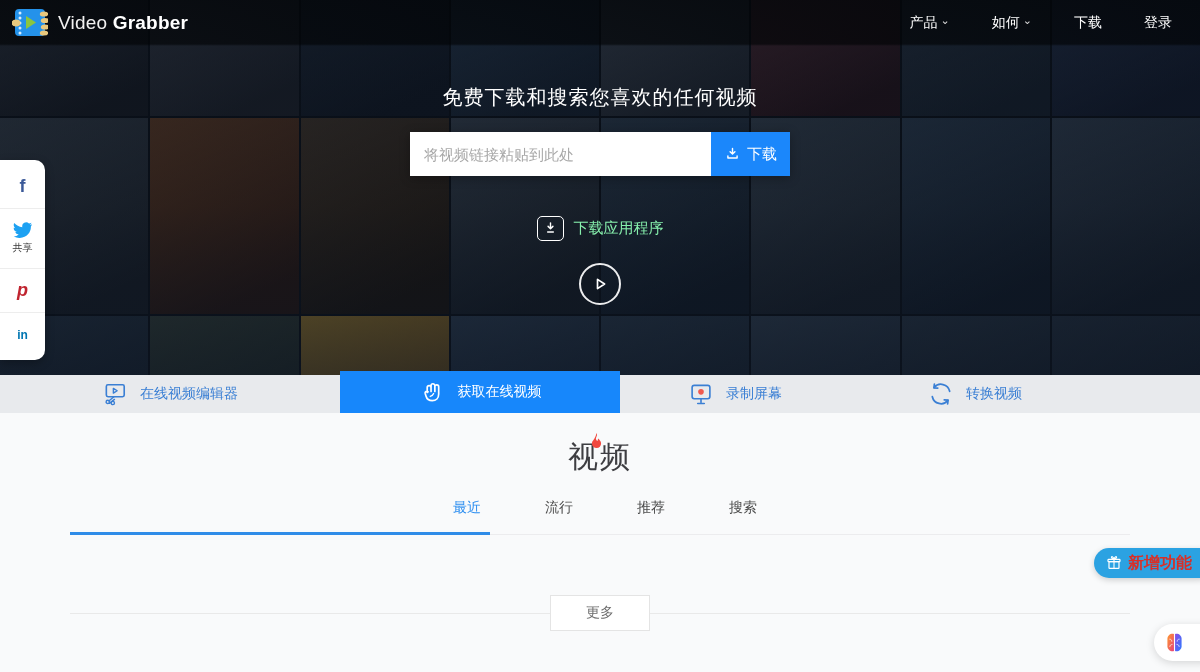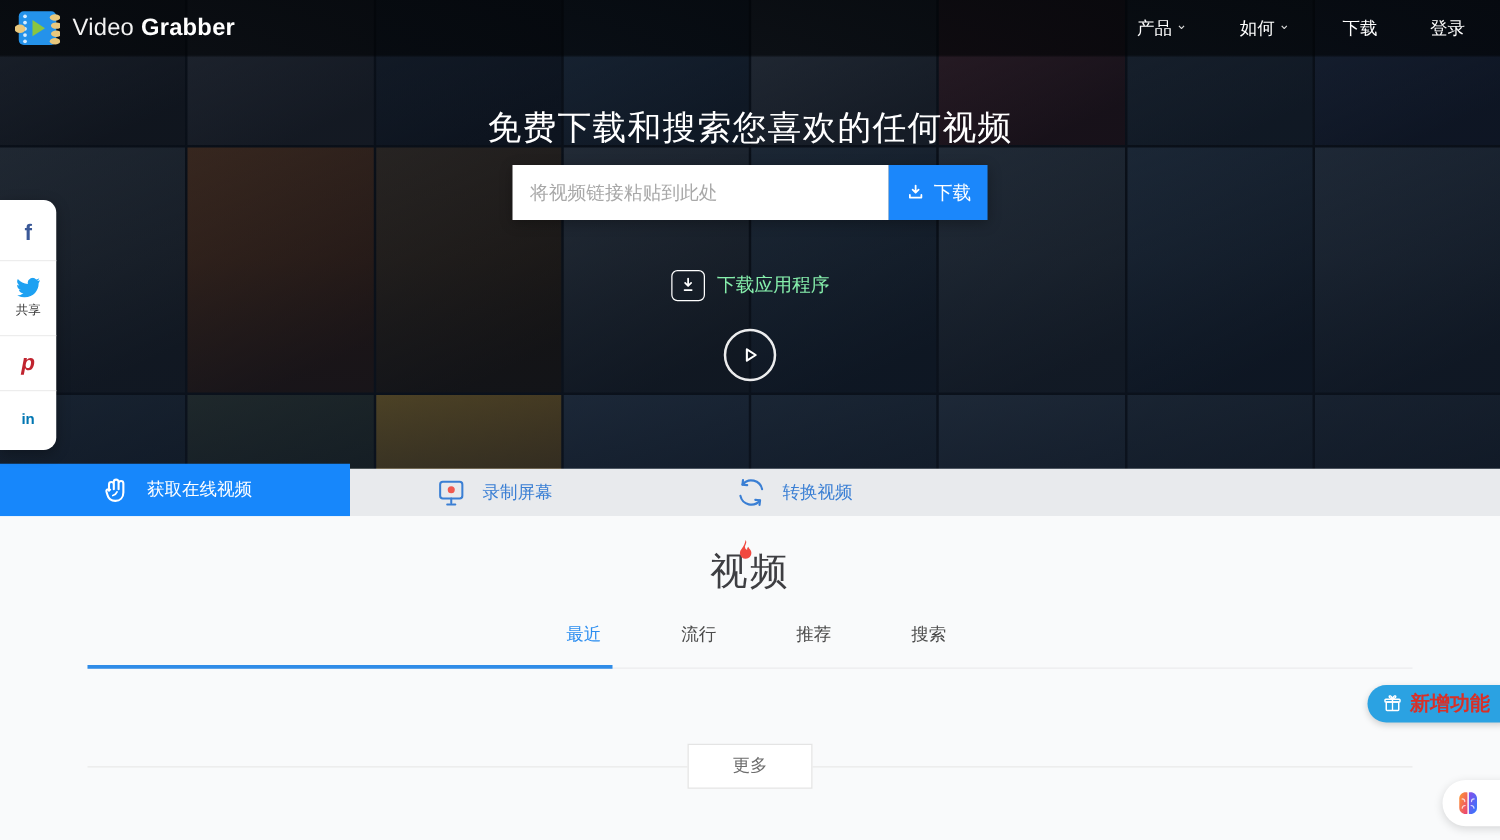--- a/index.html
+++ b/index.html
@@ -21,21 +21,21 @@
             display:flex; align-items:center; justify-content:space-between; padding:0 28px 0 12px; }
   .logo { display:flex; align-items:center; gap:10px; cursor:pointer; }
   .logo-text { color:#fff; font-size:19px; letter-spacing:.2px; }
   .logo-text .light { font-weight:400; color:#f2f2f2; }
   .logo-text .bold { font-weight:700; }
   .main-nav { display:flex; align-items:center; gap:42px; }
   .nav-item { color:#fff; font-size:14px; cursor:pointer; display:flex; align-items:center; gap:3px; }
   .nav-item .chev { font-size:11px; color:#ddd; line-height:1; position:relative; top:-2px; }
 
   .hero-title { position:absolute; top:84px; width:100%; text-align:center;
-                color:#fff; font-size:27px; font-weight:500; letter-spacing:1px; }
+                color:#fff; font-size:20px; font-weight:500; letter-spacing:1px; }
 
   .searchbar { position:absolute; top:132px; left:50%; transform:translateX(-50%);
                width:380px; height:44px; display:flex; box-shadow:0 2px 10px rgba(0,0,0,.3); }
   .searchbar input { flex:1; border:none; outline:none; padding:0 14px; font-size:15px;
                      color:#333; background:#fff; }
   .searchbar input::placeholder { color:#a8a8a8; }
   .dl-btn { width:79px; height:44px; border:none; background:#1b87fb; color:#fff;
             font-size:15px; display:flex; align-items:center; justify-content:center; gap:6px; cursor:pointer; }
 
   .dlapp { position:absolute; top:216px; width:100%; display:flex; justify-content:center;
@@ -206,20 +206,30 @@
     </div>
     <div class="share-item">
       <span class="share-pin">p</span>
     </div>
     <div class="share-item">
       <span class="share-li">in</span>
     </div>
   </aside>
 
   <nav class="tabbar">
+    <div class="tab tab-1">
+      <svg width="26" height="26" viewBox="0 0 24 24">
+        <rect x="4" y="3.5" width="16.5" height="11" rx="1.5" fill="none" stroke="#3a7fd4" stroke-width="1.5"></rect>
+        <path d="M10.5 6.8 L14 9 L10.5 11.2 Z" fill="none" stroke="#3a7fd4" stroke-width="1.3" stroke-linejoin="round"></path>
+        <circle cx="5.3" cy="19.3" r="1.5" fill="none" stroke="#3a7fd4" stroke-width="1.3"></circle>
+        <circle cx="10" cy="20.3" r="1.5" fill="none" stroke="#3a7fd4" stroke-width="1.3"></circle>
+        <path d="M6.6 18.3 L11 14.5 M6.8 20.6 L11.5 17" stroke="#3a7fd4" stroke-width="1.3" stroke-linecap="round"></path>
+      </svg>
+      <span class="tab-label">在线视频编辑器</span>
+    </div>
     <div class="tab tab-2 active">
       <svg width="27" height="27" viewBox="0 0 24 24">
         <path d="M7.3 12V7.6a1.7 1.7 0 013.4 0V11 M10.7 11V5.9a1.7 1.7 0 013.4 0V11 M14.1 11V6.9a1.7 1.7 0 013.4 0v6.4c0 3.7-2.4 6-5.7 6-2.9 0-4.9-1.6-5.6-4.2l-.7-2.3c-.3-1.1.5-2 1.7-1.7l.9.3" fill="none" stroke="#fff" stroke-width="1.5" stroke-linecap="round" stroke-linejoin="round"></path>
         <path d="M10 15.5c1.5-.4 2.5-1.3 3-2.6" fill="none" stroke="#fff" stroke-width="1.2" stroke-linecap="round"></path>
       </svg>
       <span class="tab-label">获取在线视频</span>
     </div>
     <div class="tab tab-4">
       <svg width="26" height="26" viewBox="0 0 24 24">
         <rect x="3.8" y="4" width="16.4" height="12.4" rx="2" fill="none" stroke="#3a7fd4" stroke-width="1.5"></rect>

